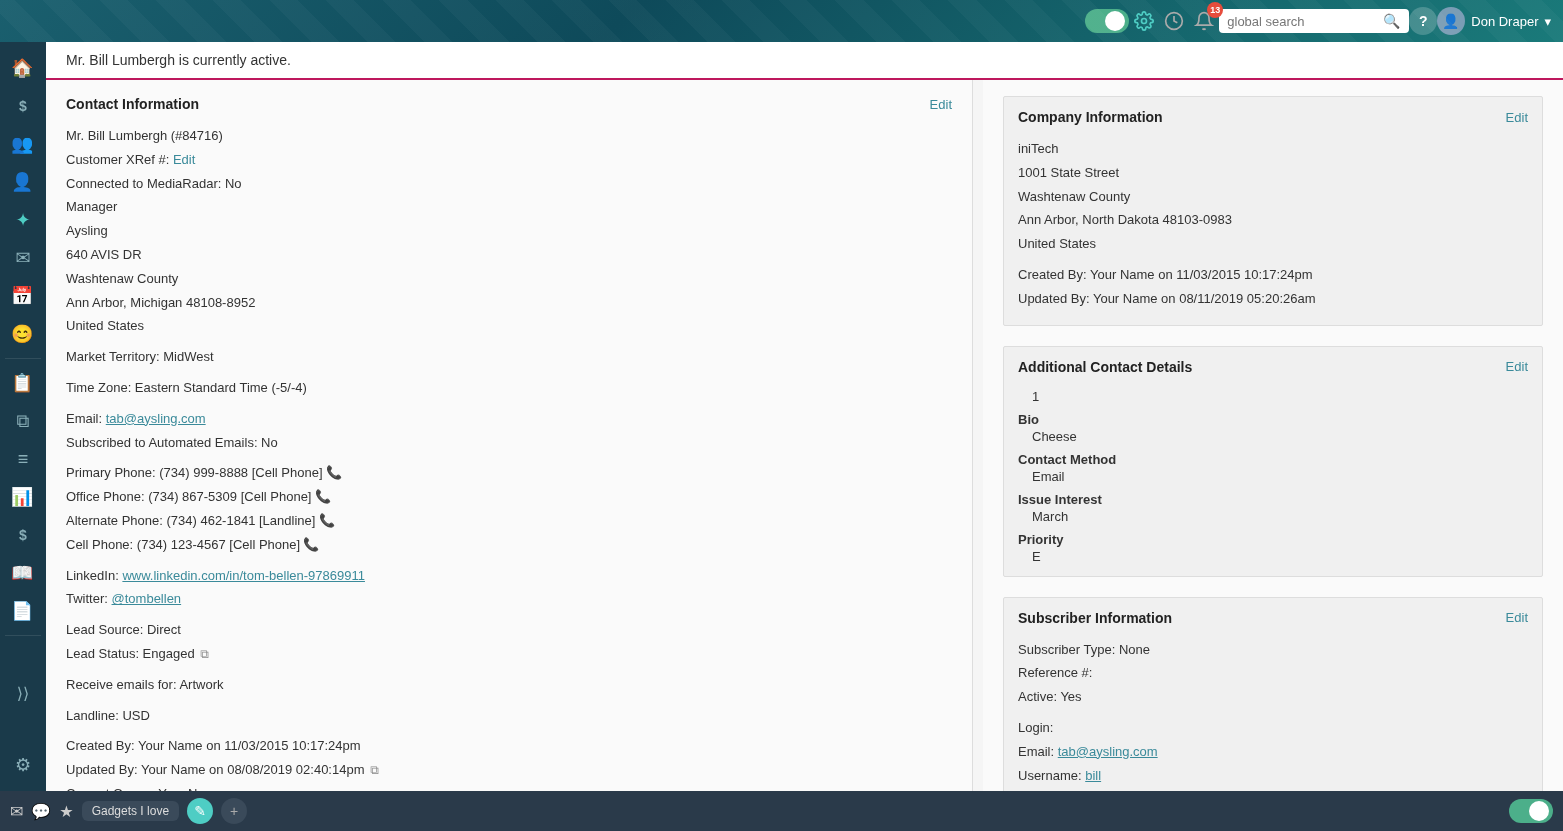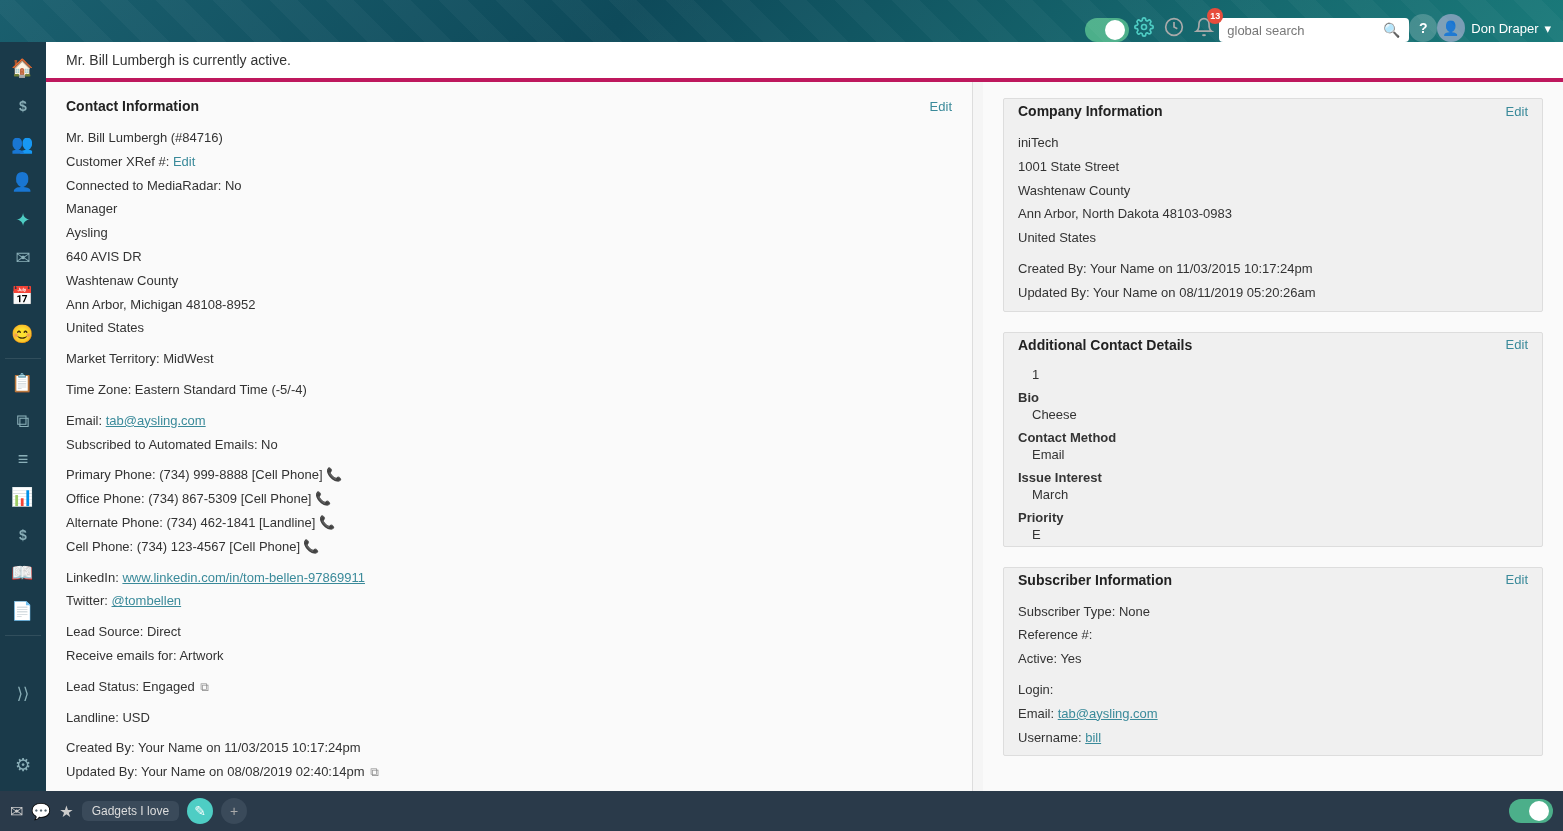--- a/index.html
+++ b/index.html
@@ -3,23 +3,23 @@
   <meta charset="utf-8">
   <style>
     * { box-sizing: border-box; margin: 0; padding: 0; }
     body { font-family: Arial, sans-serif; font-size: 13px; background: #f0f0f0; color: #333; height: 831px; overflow: hidden; display: flex; flex-direction: column; }
 
     
     .top-nav {
       height: 42px;
       background: linear-gradient(135deg, #1a5f6e 0%, #0e4a5a 40%, #1a7a7a 100%);
       display: flex;
-      align-items: flex-end;
+      align-items: center;
       justify-content: flex-end;
-      padding: 0 12px;
+      padding: 13px 12px;
       flex-shrink: 0;
       position: relative;
     }
     .top-nav-bg {
       position: absolute; left: 0; top: 0; right: 0; bottom: 0;
       background: repeating-linear-gradient(45deg, transparent, transparent 20px, rgba(255,255,255,0.03) 20px, rgba(255,255,255,0.03) 40px);
       pointer-events: none;
     }
     .nav-icon-btn {
       width: 30px; height: 30px;
@@ -123,21 +123,21 @@
       overflow: hidden;
       background: #f5f5f5;
     }
 
     
     .status-bar {
       background: #fff;
       padding: 10px 20px;
       font-size: 14px;
       color: #333;
-      border-bottom: 4px solid #be185d;
+      border-bottom: 2px solid #be185d;
       flex-shrink: 0;
     }
 
     
     .two-col {
       display: flex;
       flex: 1;
       overflow-y: auto;
       gap: 10px;
     }
@@ -202,21 +202,21 @@
       display: inline-block;
       margin-left: 2px;
     }
 
     
     .right-section {
       margin-bottom: 20px;
       background: #f0f0f0;
       border: 1px solid #ddd;
       border-radius: 2px;
-      padding: 4px 14px;
+      padding: 12px 14px;
     }
     .detail-label {
       font-weight: bold;
       font-size: 13px;
       margin-top: 8px;
       margin-bottom: 2px;
     }
     .detail-value {
       margin-left: 14px;
       font-size: 13px;
@@ -391,26 +391,26 @@
         <div class="info-row">
           <span>LinkedIn:</span>
           <a class="link-text">www.linkedin.com/in/tom-bellen-97869911</a>
         </div>
         <div class="info-row info-spacer">
           <span>Twitter:</span>
           <a class="link-text">@tombellen</a>
         </div>
 
         <div class="info-row">Lead Source: Direct</div>
-        <div class="info-row info-spacer">Receive emails for: Artwork</div>
-
         <div class="info-row info-spacer">
           <span>Lead Status: Engaged</span>
           <span class="copy-icon">⧉</span>
         </div>
+
+        <div class="info-row info-spacer">Receive emails for: Artwork</div>
 
         <div class="info-row info-spacer">Landline: USD</div>
 
         <div class="info-row">Created By: Your Name on 11/03/2015 10:17:24pm</div>
         <div class="info-row">
           <span>Updated By: Your Name on 08/08/2019 02:40:14pm</span>
           <span class="copy-icon">⧉</span>
         </div>
         <div class="info-row">Current Owner: Your Name</div>
       </div>

